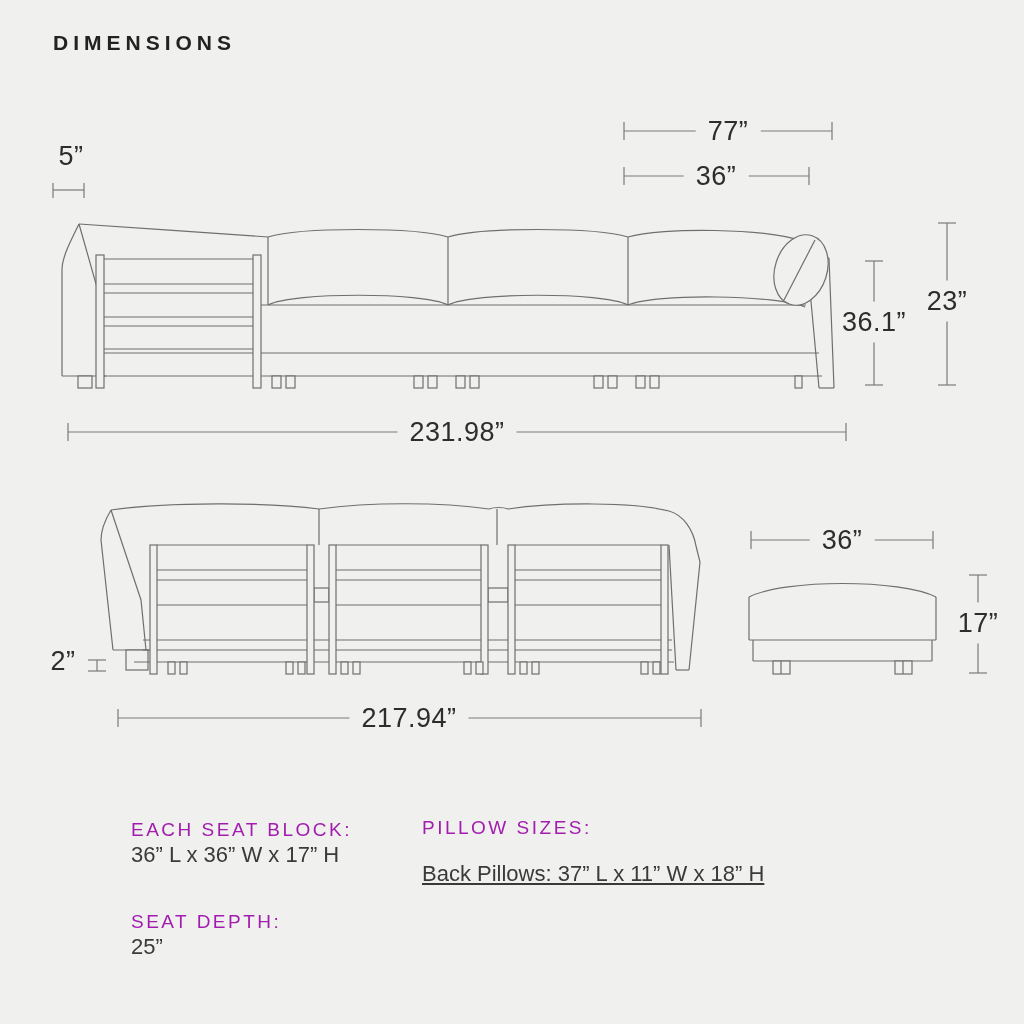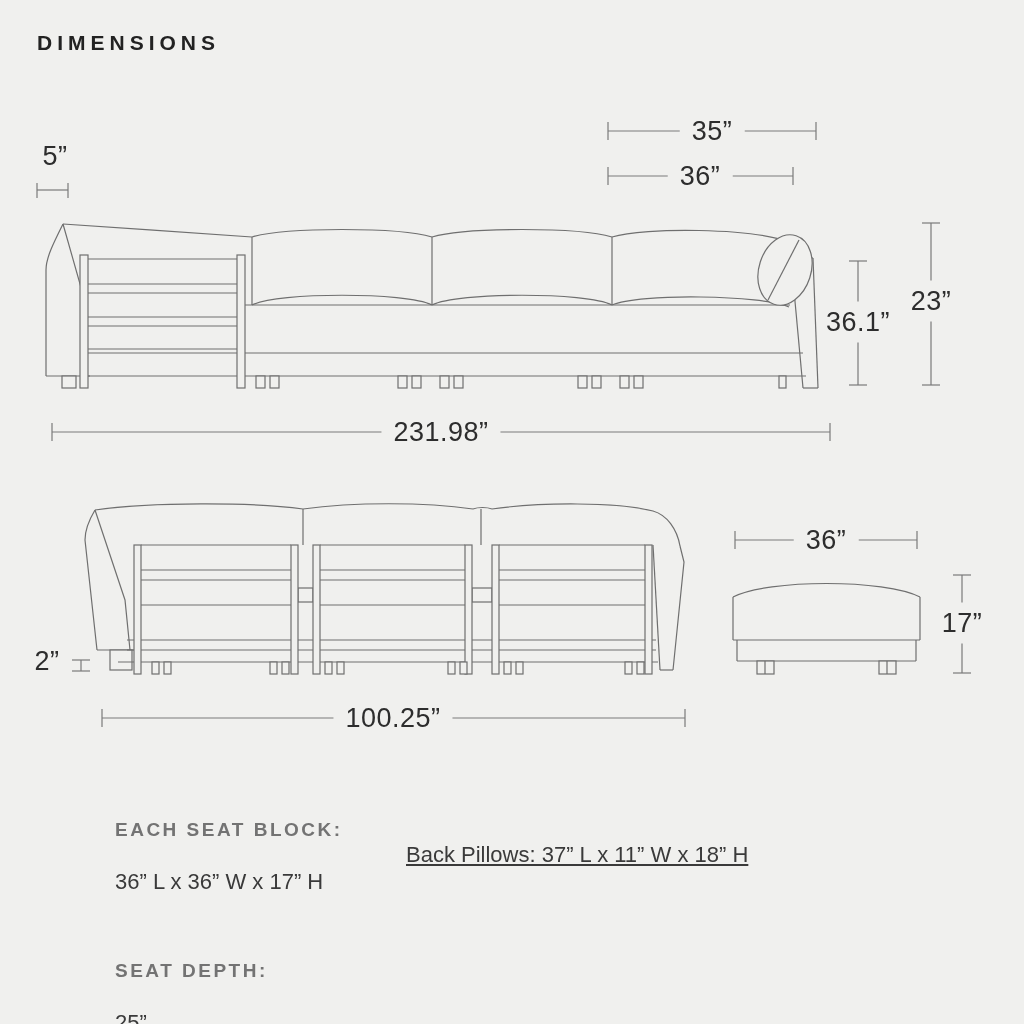--- a/index.html
+++ b/index.html
@@ -3,21 +3,21 @@
 <meta charset="utf-8">
 <style>
   html,body{margin:0;padding:0;}
   body{
     width:1024px;height:1024px;
     background:#f0f0ee;
     font-family:"Liberation Sans", sans-serif;
     overflow:hidden;
     position:relative;
   }
-  .canvas{position:absolute;left:0;top:0;width:1001px;height:1024px;background:#f0f0ee;}
+  .canvas{position:absolute;left:16px;top:0;width:1001px;height:1024px;background:#f0f0ee;}
   svg.lineart{position:absolute;left:0;top:0;}
   .page-title{
     position:absolute;left:37px;top:31px;
     font-size:21px;font-weight:700;letter-spacing:5px;
     color:#222222;white-space:nowrap;
   }
   .dim-label{
     position:absolute;
     transform:translate(-50%,-50%);
     background:#f0f0ee;
@@ -26,25 +26,25 @@
     letter-spacing:0.5px;
     white-space:nowrap;
     line-height:1;
   }
   .dim-label.h{padding:2px 12px;}
   .dim-label.v{padding:7px 4px;}
   .dim-label.free{padding:0;}
   .specs-left{position:absolute;left:115px;top:820px;color:#3a3a3a;}
   .specs-right{position:absolute;left:406px;top:818px;color:#3a3a3a;}
   .spec-h{
-    font-size:19px;font-weight:700;letter-spacing:2.5px;color:#737373;
+    font-size:19px;font-weight:400;letter-spacing:2.5px;color:#a21caf;
     white-space:nowrap;line-height:1;
   }
-  .spec-v{font-size:22px;margin-top:30px;white-space:nowrap;line-height:1.2;}
-  .spec-gap{margin-top:66px;}
+  .spec-v{font-size:22px;margin-top:3px;white-space:nowrap;line-height:1.2;}
+  .spec-gap{margin-top:44px;}
   .specs-right .spec-v{margin-top:24px;text-decoration:underline;}
 </style>
 </head>
 <body>
 
 <div class="canvas">
 
   <div class="page-title">DIMENSIONS</div>
 
   <svg class="lineart" width="1024" height="1024" viewBox="0 0 1024 1024" fill="none" stroke="#6f6f6f" stroke-width="1.2">
@@ -216,34 +216,35 @@
         <path d="M735,531 L735,549"></path>
         <path d="M917,531 L917,549"></path>
 
       <path d="M962,575 L962,673"></path>
         <path d="M953,575 L971,575"></path>
         <path d="M953,673 L971,673"></path>
     </g>
   </svg>
 
   <div class="dim-label free" style="left:55px;top:156px;">5”</div>
-  <div class="dim-label h" style="left:712px;top:131px;">35”</div>
+  <div class="dim-label h" style="left:712px;top:131px;">77”</div>
   <div class="dim-label h" style="left:700px;top:176px;">36”</div>
   <div class="dim-label v" style="left:858px;top:322px;">36.1”</div>
   <div class="dim-label v" style="left:931px;top:301px;">23”</div>
   <div class="dim-label h" style="left:441px;top:432px;">231.98”</div>
   <div class="dim-label free" style="left:47px;top:661px;">2”</div>
-  <div class="dim-label h" style="left:393px;top:718px;">100.25”</div>
+  <div class="dim-label h" style="left:393px;top:718px;">217.94”</div>
   <div class="dim-label h" style="left:826px;top:540px;">36”</div>
   <div class="dim-label v" style="left:962px;top:623px;text-align:center;">17”</div>
 
   <div class="specs-left">
     <div class="spec-h">EACH SEAT BLOCK:</div>
     <div class="spec-v">36” L x 36” W x 17” H</div>
     <div class="spec-h spec-gap">SEAT DEPTH:</div>
     <div class="spec-v">25”</div>
   </div>
 
   <div class="specs-right">
+    <div class="spec-h">PILLOW SIZES:</div>
     <div class="spec-v">Back Pillows: 37” L x 11” W x 18” H</div>
   </div>
 
 </div>
 
 </body></html>

